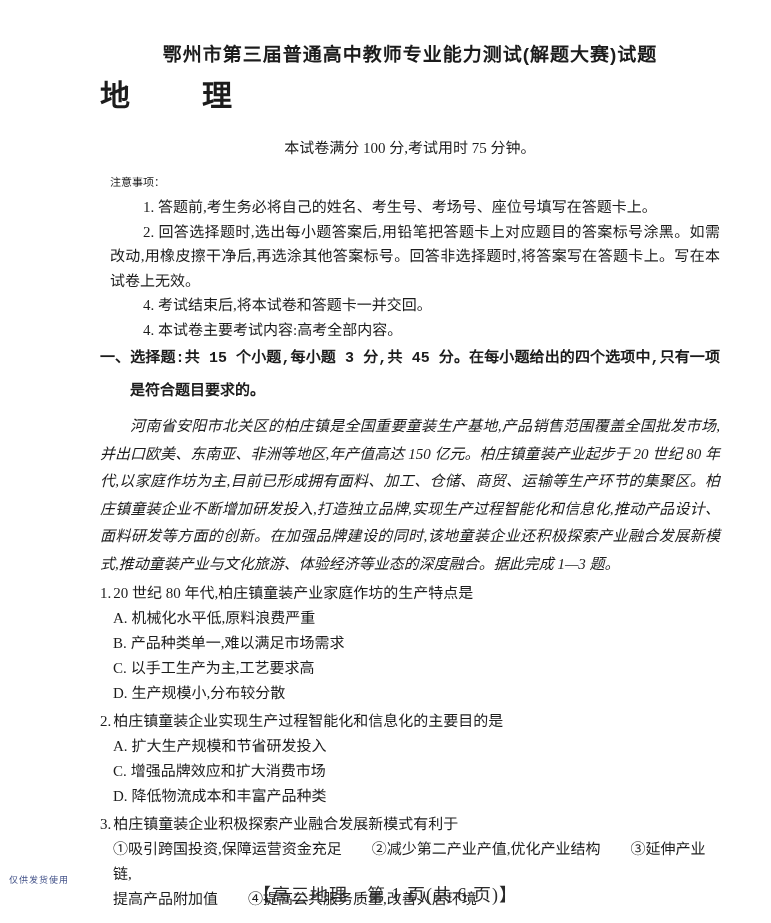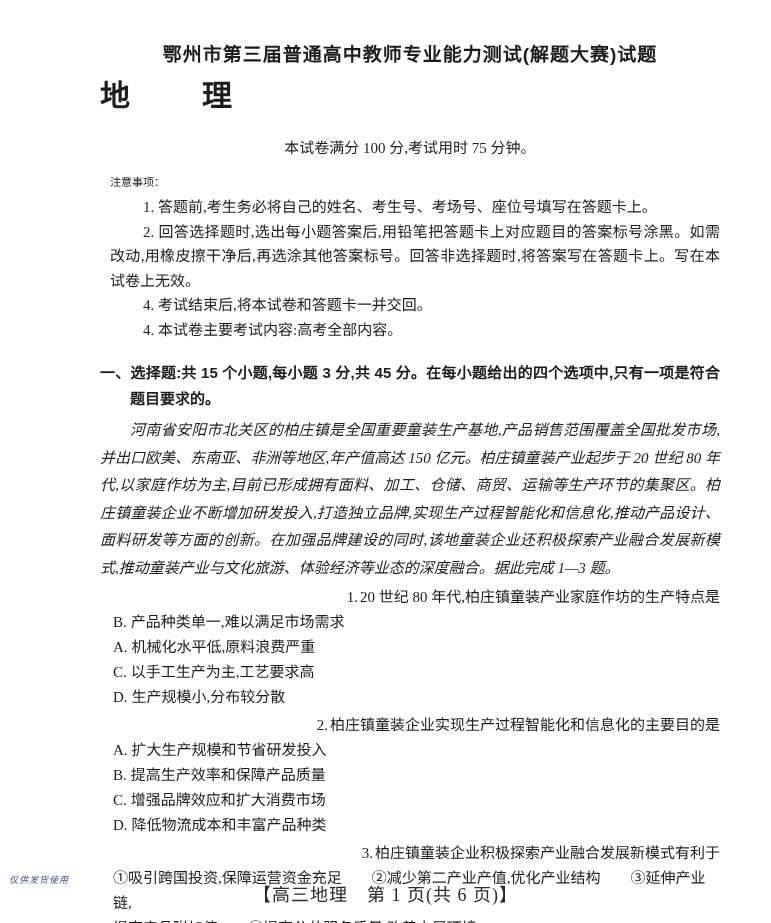--- a/index.html
+++ b/index.html
@@ -54,25 +54,25 @@
     font-size:11px;
     line-height:25px;
   }
   .notice-item{
     line-height:24.5px;
     text-indent:2.2em;
     text-align:justify;
   }
   
   .section-heading{
-    margin-top:18px;
-    font-family:Liberation Sans, sans-serif;
+    margin-top:0;
+    font-family:Liberation Mono, monospace;
     font-weight:bold;
     font-size:15px;
-    line-height:26px;
+    line-height:33px;
     padding-left:2em;
     text-indent:-2em;
     text-align:justify;
   }
   .passage{
     margin-top:5px;
     font-size:15px;
     line-height:27.5px;
     text-indent:2em;
     text-align:justify;
@@ -80,21 +80,20 @@
   }
   
   .question{
     margin-top:3px;
     font-size:15px;
   }
   .q-stem{
     line-height:25px;
     padding-left:1.1em;
     text-indent:-1.1em;
-    text-align:right;
   }
   .q-stem .q-num{margin-right:2px;}
   .q-options{margin-left:13px;}
   .q-option{line-height:25px;}
   .q-option .opt-label{margin-right:4px;}
   .sub-line{
     margin-left:13px;
     line-height:25px;
   }
   
@@ -108,21 +107,20 @@
     color:#2a2a2a;
     letter-spacing:1px;
   }
   .watermark{
     position:absolute;
     left:9px;
     top:873px;
     font-size:9px;
     color:#45548a;
     letter-spacing:1px;
-    font-style:italic;
   }
 </style>
 </head>
 <body>
 
 <div class="page">
 
   <div class="title-line">鄂州市第三届普通高中教师专业能力测试(解题大赛)试题</div>
   <div class="subject-title">地　　理</div>
   <div class="subtitle">本试卷满分 100 分,考试用时 75 分钟。</div>
@@ -135,32 +133,31 @@
     <div class="notice-item">4. 本试卷主要考试内容:高考全部内容。</div>
   </div>
 
   <div class="section-heading">一、选择题:共 15 个小题,每小题 3 分,共 45 分。在每小题给出的四个选项中,只有一项是符合题目要求的。</div>
 
   <div class="passage">河南省安阳市北关区的柏庄镇是全国重要童装生产基地,产品销售范围覆盖全国批发市场,并出口欧美、东南亚、非洲等地区,年产值高达 150 亿元。柏庄镇童装产业起步于 20 世纪 80 年代,以家庭作坊为主,目前已形成拥有面料、加工、仓储、商贸、运输等生产环节的集聚区。柏庄镇童装企业不断增加研发投入,打造独立品牌,实现生产过程智能化和信息化,推动产品设计、面料研发等方面的创新。在加强品牌建设的同时,该地童装企业还积极探索产业融合发展新模式,推动童装产业与文化旅游、体验经济等业态的深度融合。据此完成 1—3 题。</div>
 
   <div class="question">
     <div class="q-stem"><span class="q-num">1.</span><span>20 世纪 80 年代,柏庄镇童装产业家庭作坊的生产特点是</span></div>
     <div class="q-options">
+      <div class="q-option"><span class="opt-label">A.</span><span>机械化水平低,原料浪费严重</span></div>
       <div class="q-option"><span class="opt-label">B.</span><span>产品种类单一,难以满足市场需求</span></div>
-      <div class="q-option"><span class="opt-label">A.</span><span>机械化水平低,原料浪费严重</span></div>
       <div class="q-option"><span class="opt-label">C.</span><span>以手工生产为主,工艺要求高</span></div>
       <div class="q-option"><span class="opt-label">D.</span><span>生产规模小,分布较分散</span></div>
     </div>
   </div>
 
   <div class="question">
     <div class="q-stem"><span class="q-num">2.</span><span>柏庄镇童装企业实现生产过程智能化和信息化的主要目的是</span></div>
     <div class="q-options">
       <div class="q-option"><span class="opt-label">A.</span><span>扩大生产规模和节省研发投入</span></div>
-      <div class="q-option"><span class="opt-label">B.</span><span>提高生产效率和保障产品质量</span></div>
       <div class="q-option"><span class="opt-label">C.</span><span>增强品牌效应和扩大消费市场</span></div>
       <div class="q-option"><span class="opt-label">D.</span><span>降低物流成本和丰富产品种类</span></div>
     </div>
   </div>
 
   <div class="question">
     <div class="q-stem"><span class="q-num">3.</span><span>柏庄镇童装企业积极探索产业融合发展新模式有利于</span></div>
     <div class="sub-line">①吸引跨国投资,保障运营资金充足　　②减少第二产业产值,优化产业结构　　③延伸产业链,</div>
     <div class="sub-line">提高产品附加值　　④提高公共服务质量,改善人居环境</div>
 

